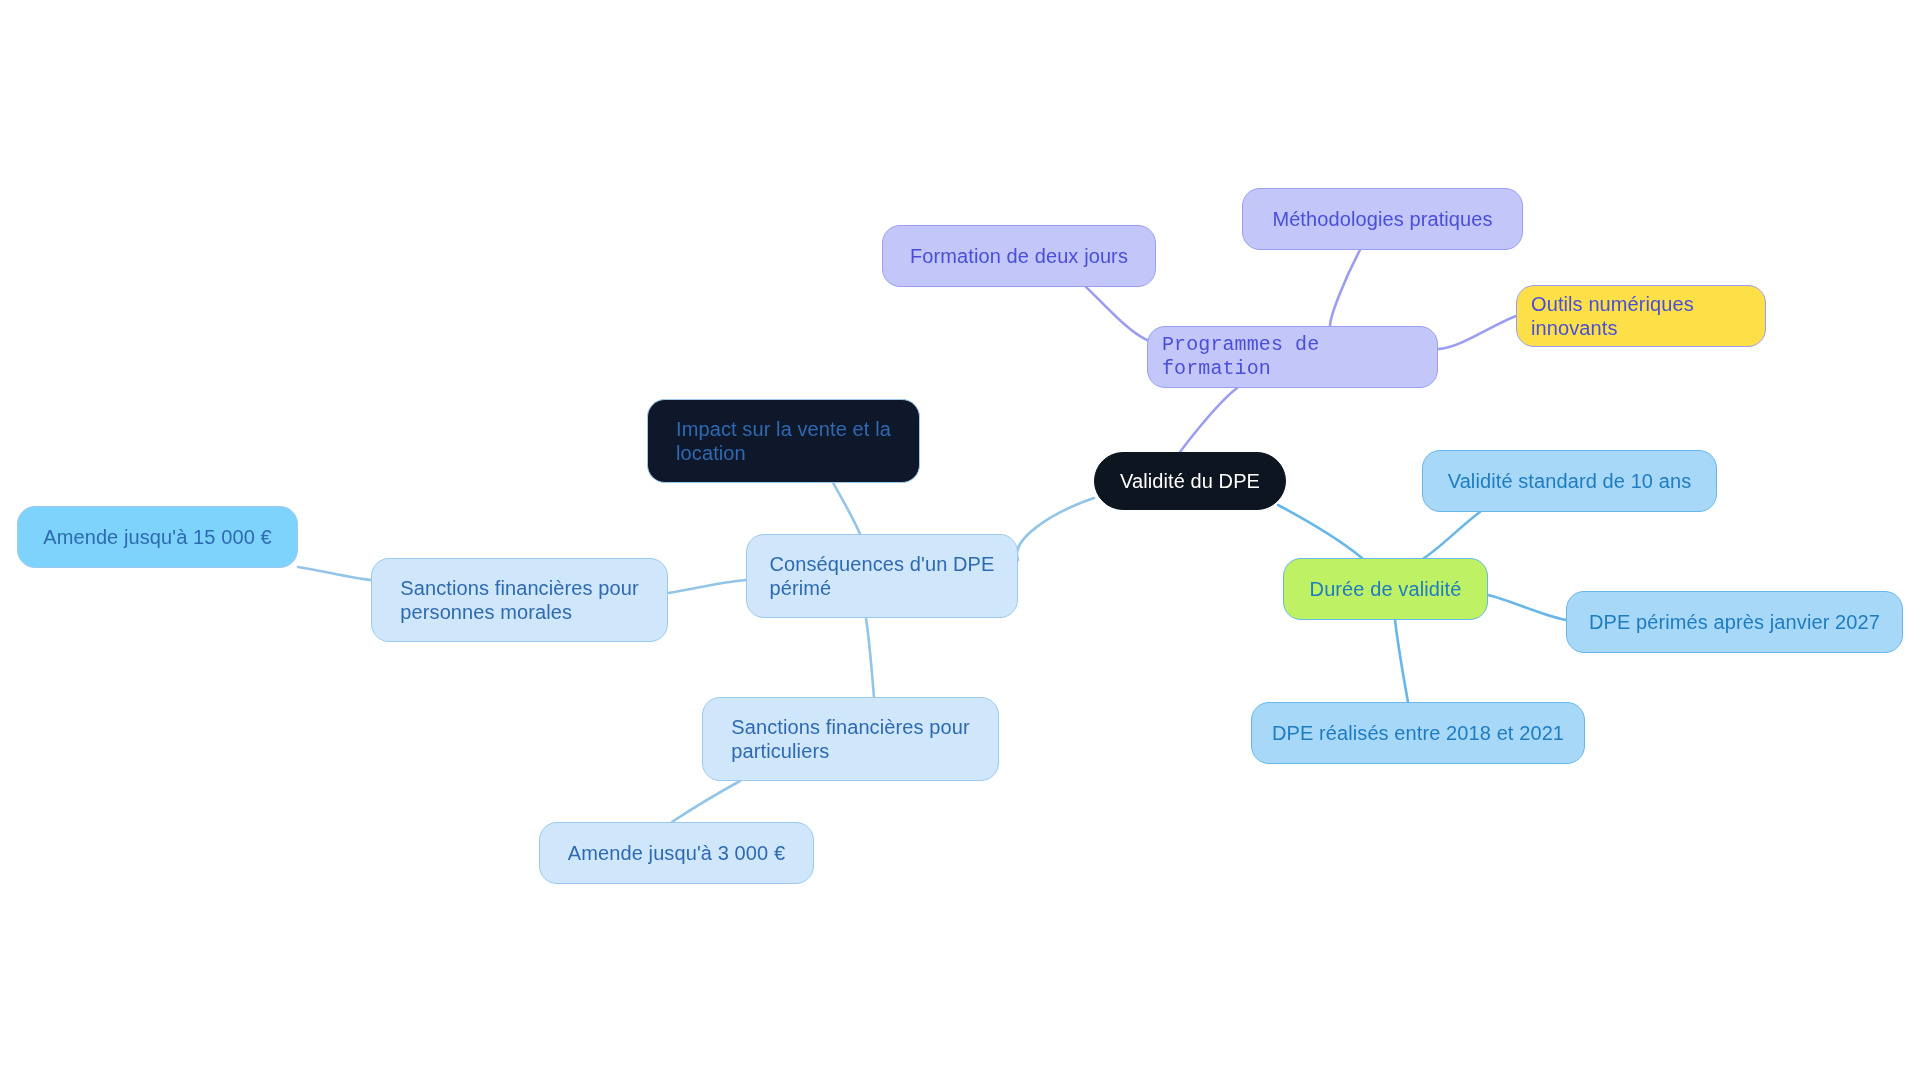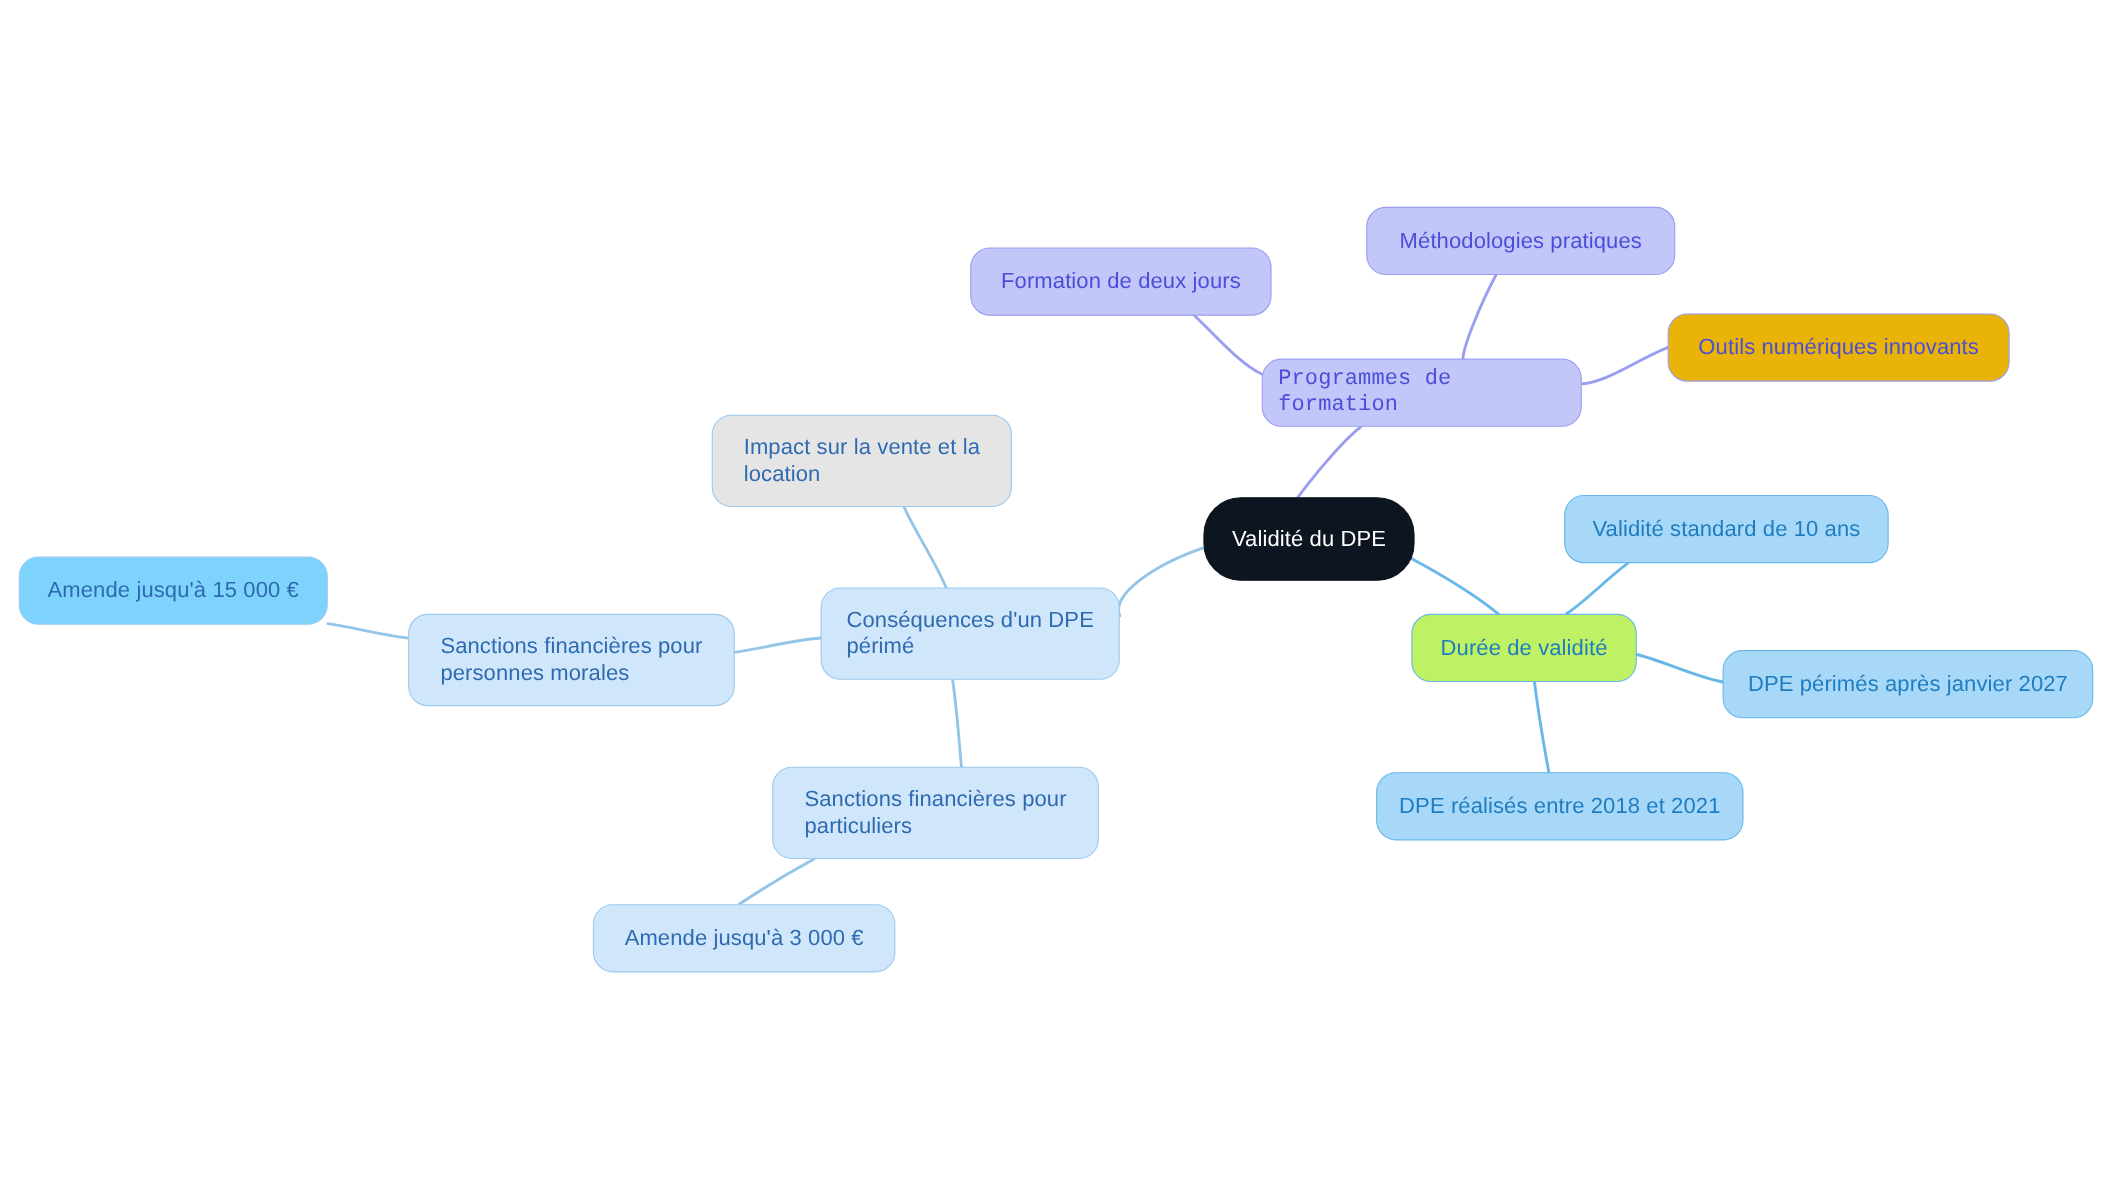--- a/index.html
+++ b/index.html
@@ -62,32 +62,32 @@
       <path d="M 1438 349 C 1460 348 1490 326 1516 316" fill="none" stroke="#9b9eef" stroke-width="2.6" stroke-linecap="round"></path>
       <path d="M 1424 558 C 1440 548 1462 525 1480 512" fill="none" stroke="#67b7e8" stroke-width="2.6" stroke-linecap="round"></path>
       <path d="M 1488 595 C 1510 600 1540 615 1566 620" fill="none" stroke="#67b7e8" stroke-width="2.6" stroke-linecap="round"></path>
       <path d="M 1395 620 C 1398 645 1404 680 1408 702" fill="none" stroke="#67b7e8" stroke-width="2.6" stroke-linecap="round"></path>
       <path d="M 860 534 C 850 510 830 480 822 461" fill="none" stroke="#93c5e8" stroke-width="2.6" stroke-linecap="round"></path>
       <path d="M 746 580 C 720 582 690 590 668 593" fill="none" stroke="#93c5e8" stroke-width="2.6" stroke-linecap="round"></path>
       <path d="M 371 580 C 350 578 320 570 298 567" fill="none" stroke="#93c5e8" stroke-width="2.6" stroke-linecap="round"></path>
       <path d="M 866 618 C 870 645 872 675 874 697" fill="none" stroke="#93c5e8" stroke-width="2.6" stroke-linecap="round"></path>
       <path d="M 740 781 C 720 792 690 810 672 822" fill="none" stroke="#93c5e8" stroke-width="2.6" stroke-linecap="round"></path>
     </svg>
-<div class="node root" style="left: 1094px; top: 452px; width: 192px; height: 76px; background: rgb(13, 21, 32); border-color: rgb(13, 21, 32); color: rgb(255, 255, 255); font-size: 20px;"><span>Validité du DPE</span></div>
+<div class="node root" style="left: 1094px; top: 452px; width: 192px; height: 58px; background: rgb(13, 21, 32); border-color: rgb(13, 21, 32); color: rgb(255, 255, 255); font-size: 20px;"><span>Validité du DPE</span></div>
     <div class="node" style="left: 1147px; top: 326px; width: 291px; height: 62px; background: rgb(195, 198, 248); border-color: rgb(155, 158, 239); color: rgb(74, 78, 216); font-size: 20px; font-family: Liberation Mono, monospace;"><span>Programmes de formation</span></div>
     <div class="node" style="left: 882px; top: 225px; width: 274px; height: 62px; background: rgb(195, 198, 248); border-color: rgb(155, 158, 239); color: rgb(74, 78, 216); font-size: 20px;"><span>Formation de deux jours</span></div>
     <div class="node" style="left: 1242px; top: 188px; width: 281px; height: 62px; background: rgb(195, 198, 248); border-color: rgb(155, 158, 239); color: rgb(74, 78, 216); font-size: 20px;"><span>Méthodologies pratiques</span></div>
-    <div class="node" style="left: 1516px; top: 285px; width: 311px; height: 62px; background: #eab308; border-color: rgb(155, 158, 239); color: rgb(74, 78, 216); font-size: 20px;"><span>Outils numériques innovants</span></div>
+    <div class="node" style="left: 1516px; top: 285px; width: 250px; height: 62px; background: #fde047; border-color: rgb(155, 158, 239); color: rgb(74, 78, 216); font-size: 20px;"><span>Outils numériques innovants</span></div>
     <div class="node" style="left: 1283px; top: 558px; width: 205px; height: 62px; background: #bef264; border-color: rgb(103, 183, 232); color: rgb(30, 124, 192); font-size: 20px;"><span>Durée de validité</span></div>
     <div class="node" style="left: 1422px; top: 450px; width: 295px; height: 62px; background: rgb(168, 216, 248); border-color: rgb(103, 183, 232); color: rgb(30, 124, 192); font-size: 20px;"><span>Validité standard de 10 ans</span></div>
     <div class="node" style="left: 1566px; top: 591px; width: 337px; height: 62px; background: rgb(168, 216, 248); border-color: rgb(103, 183, 232); color: rgb(30, 124, 192); font-size: 20px;"><span>DPE périmés après janvier 2027</span></div>
     <div class="node" style="left: 1251px; top: 702px; width: 334px; height: 62px; background: rgb(168, 216, 248); border-color: rgb(103, 183, 232); color: rgb(30, 124, 192); font-size: 20px;"><span>DPE réalisés entre 2018 et 2021</span></div>
     <div class="node" style="left: 746px; top: 534px; width: 272px; height: 84px; background: rgb(207, 230, 251); border-color: rgb(157, 201, 238); color: rgb(46, 106, 176); font-size: 20px;"><span>Conséquences d'un DPE
 périmé</span></div>
-    <div class="node" style="left: 647px; top: 377px; width: 273px; height: 84px; background: #e5e5e5; border-color: rgb(157, 201, 238); color: rgb(46, 106, 176); font-size: 20px;"><span>Impact sur la vente et la
+    <div class="node" style="left: 647px; top: 399px; width: 273px; height: 84px; background: #0f172a; border-color: rgb(157, 201, 238); color: rgb(46, 106, 176); font-size: 20px;"><span>Impact sur la vente et la
 location</span></div>
     <div class="node" style="left: 371px; top: 558px; width: 297px; height: 84px; background: rgb(207, 230, 251); border-color: rgb(157, 201, 238); color: rgb(46, 106, 176); font-size: 20px;"><span>Sanctions financières pour
 personnes morales</span></div>
     <div class="node" style="left: 17px; top: 506px; width: 281px; height: 62px; background: #7dd3fc; border-color: rgb(157, 201, 238); color: rgb(46, 106, 176); font-size: 20px;"><span>Amende jusqu'à 15 000 €</span></div>
     <div class="node" style="left: 702px; top: 697px; width: 297px; height: 84px; background: rgb(207, 230, 251); border-color: rgb(157, 201, 238); color: rgb(46, 106, 176); font-size: 20px;"><span>Sanctions financières pour
 particuliers</span></div>
     <div class="node" style="left: 539px; top: 822px; width: 275px; height: 62px; background: rgb(207, 230, 251); border-color: rgb(157, 201, 238); color: rgb(46, 106, 176); font-size: 20px;"><span>Amende jusqu'à 3 000 €</span></div>
   </div>
 
 </body></html>

